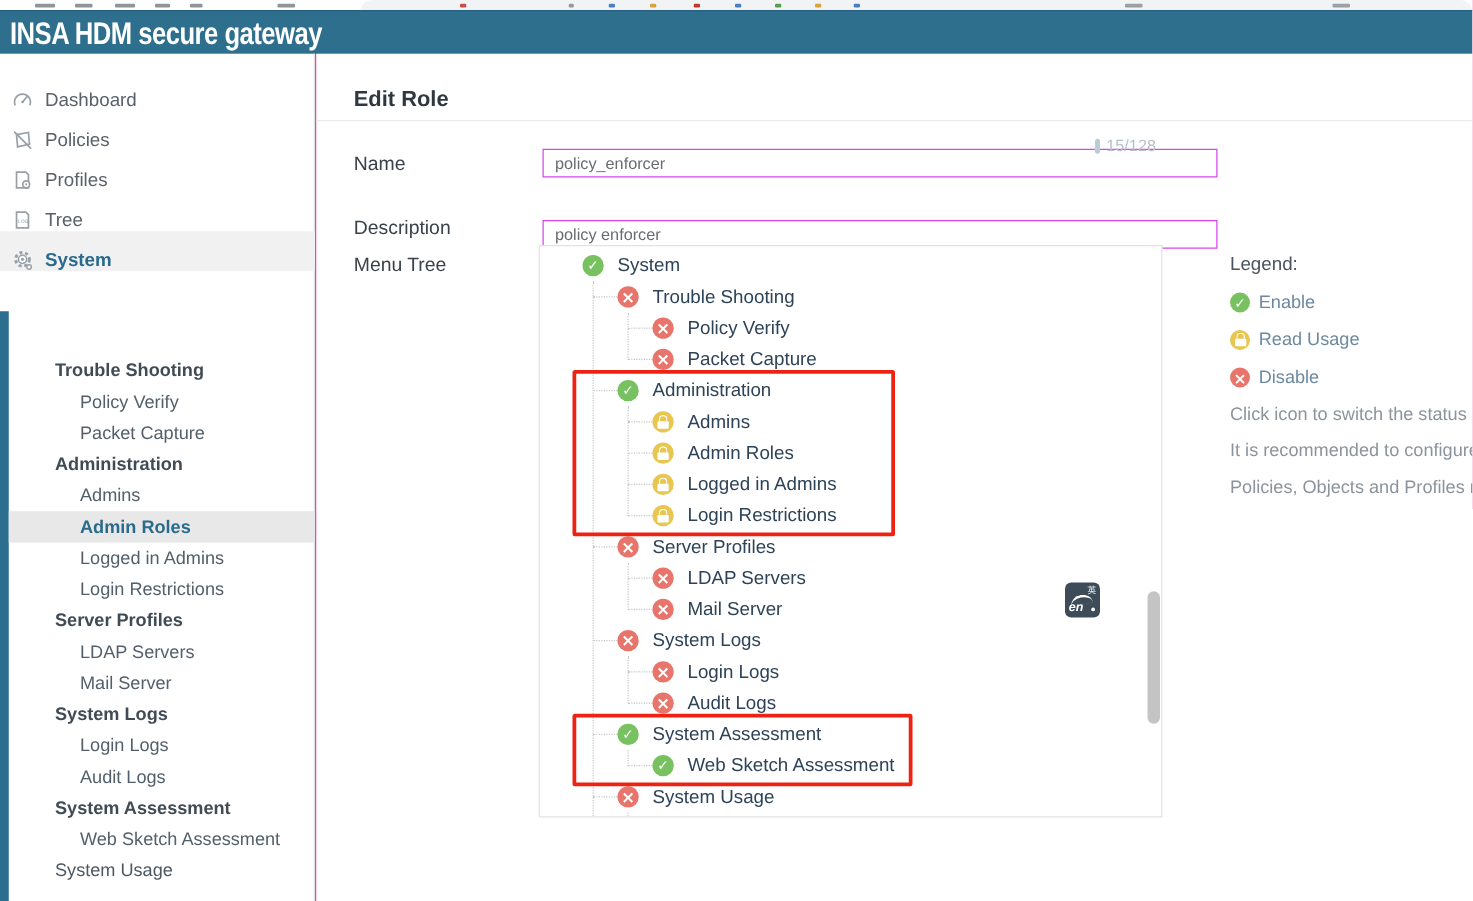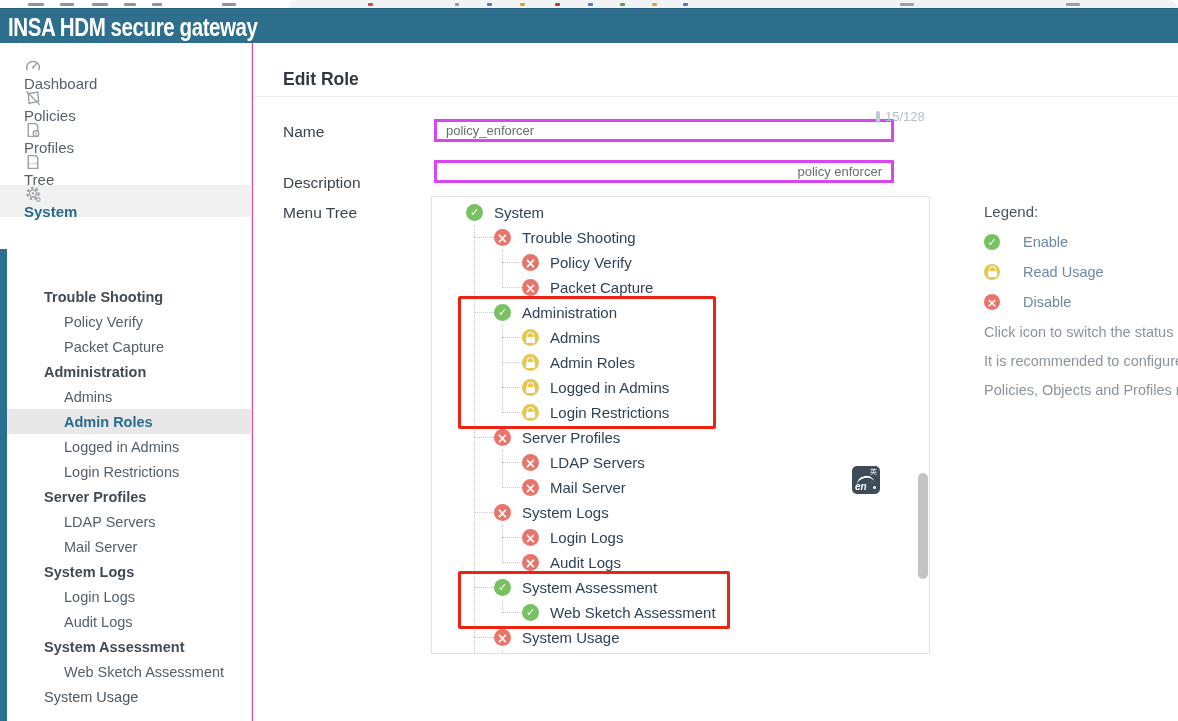--- a/index.html
+++ b/index.html
@@ -18,39 +18,39 @@
     background:#2e6f8e; border-top:1px solid #265e80; }
   .app-title { position:absolute; left:8px; bottom:1px; color:#fff; font-size:25px;
     font-weight:700; letter-spacing:-0.5px; transform:scaleX(0.82); transform-origin:0 100%;
     white-space:nowrap; }
 
   
   .sidebar { position:absolute; left:0; top:43px; width:252px; height:678px;
     background:#fff; border-right:1px solid #e2e2e2; }
   .accent-bar { position:absolute; left:0; top:206px; width:7px; height:472px; background:#2c6e8e; }
   .nav { position:absolute; left:0; top:14px; width:252px; }
-  .nav-item { position:relative; display:flex; align-items:flex-start; height:32px;
-    padding-left:24px; color:#58616b; font-size:15px; cursor:pointer;flex-direction:column; }
+  .nav-item { position:relative; display:flex; align-items:flex-end; height:32px;
+    padding-left:9px; color:#58616b; font-size:15px; cursor:pointer; }
   .nav-item.active { background:#f1f1f1; color:#2a6b8d; font-weight:700; }
   .nav-item .nicon { width:18px; height:18px; margin-right:9px; flex-shrink:0; display:flex; }
   .subnav { position:absolute; left:0; top:241px; width:252px; }
   .sub-row { display:flex; align-items:center; height:25px; font-size:14.5px; cursor:pointer; }
   .sub-row.group { padding-left:44px; font-weight:700; color:#414b55; }
   .sub-row.plain { padding-left:44px; color:#4c5862; }
   .sub-row.item { padding-left:64px; color:#53606b; }
   .sub-row.selected { background:#e8e8e8; color:#2a6b8d; font-weight:700;
     margin-left:7px; padding-left:57px; }
 
   
   .main { position:absolute; left:253px; top:43px; width:925px; height:678px; background:#fff; }
   .page-title { position:absolute; left:30px; top:26px; font-size:17.5px; font-weight:700; color:#2f3840; }
   .title-rule { position:absolute; left:0; top:53px; width:925px; height:1px; background:#ececec; }
 
   .f-label { position:absolute; left:30px; font-size:15.5px; color:#39424b; }
-  .f-input { position:absolute; left:181px; width:460px; height:23px; border:3px solid #d946ef;
+  .f-input { position:absolute; left:181px; width:540px; height:23px; border:1px solid #d946ef;
     background:#fff; padding:0 9px; font-size:13px; color:#676c72;
     font-family:"Liberation Sans", sans-serif; outline:none; }
   .counter-wrap { position:absolute; left:623px; top:66px; display:flex; align-items:center; }
   .counter-bar { width:4px; height:12px; background:#b9cdd9; border-radius:2px; margin-right:5px; }
   .counter-txt { font-size:13px; color:#b6c0ca; }
 
   
   .tree-box { position:absolute; left:178px; top:153px; width:499px; height:458px;
     border:1px solid #e2e2e2; background:#fff; overflow:hidden; }
   .tree-inner { position:absolute; inset:0; padding-top:3px; }
@@ -76,21 +76,21 @@
     background:#c4c4c4; border-radius:5px; cursor:pointer; }
 
   
   .legend { position:absolute; left:731px; top:160px; width:460px; }
   .legend-title { font-size:15px; color:#4a545e; margin-bottom:14px; }
   .legend-row { display:flex; align-items:center; margin-bottom:14px; }
   .legend-row .st { width:16px; height:16px; }
   .legend-row .st-disable { font-size:12.5px; }
   .legend-row .lock-shackle { top:2px; left:4.5px; width:7px; height:6px; }
   .legend-row .lock-body { top:7px; left:3.5px; width:9px; height:5.5px; }
-  .legend-label { margin-left:23px; font-size:14.5px; color:#6d89a0; }
+  .legend-label { margin-left:7px; font-size:14.5px; color:#6d89a0; }
   .legend-note { font-size:14.5px; color:#8b949c; margin-bottom:13px; white-space:nowrap; }
   .legend-note.first { margin-top:3px; }
 
   
   .ime-badge { position:absolute; left:852px; top:466px; width:28px; height:28px;
     background:#3e4c59; border-radius:5px; cursor:pointer; z-index:30; }
   .ime-en { position:absolute; left:3px; bottom:2px; color:#fff; font-size:10px;
     font-weight:700; font-style:italic; }
   .ime-zh { position:absolute; right:3px; top:1px; color:#fff; font-size:7px; }
   .ime-dot { position:absolute; right:4px; bottom:5px; width:3px; height:3px;
@@ -210,21 +210,21 @@
     <div class="title-rule"></div>
 
     <div class="f-label" style="top:80px;">Name</div>
     <input class="f-input" style="top: 76px;" value="policy_enforcer">
     <div class="counter-wrap">
       <div class="counter-bar"></div>
       <div class="counter-txt">15/128</div>
     </div>
 
     <div class="f-label" style="top:131px;text-align:center;">Description</div>
-    <input class="f-input" style="top: 117px; text-align: right;" value="policy enforcer">
+    <input class="f-input" style="top: 133px;" value="policy enforcer">
 
     <div class="f-label" style="top:161px;">Menu Tree</div>
 
     <div class="tree-box">
       <div class="tree-inner" id="tree-rows">
           <div class="t-row lvl0">
             <span class="st st-enable">✓</span>
             <span class="t-label">System</span>
           </div>
           <div class="t-row lvl1">

